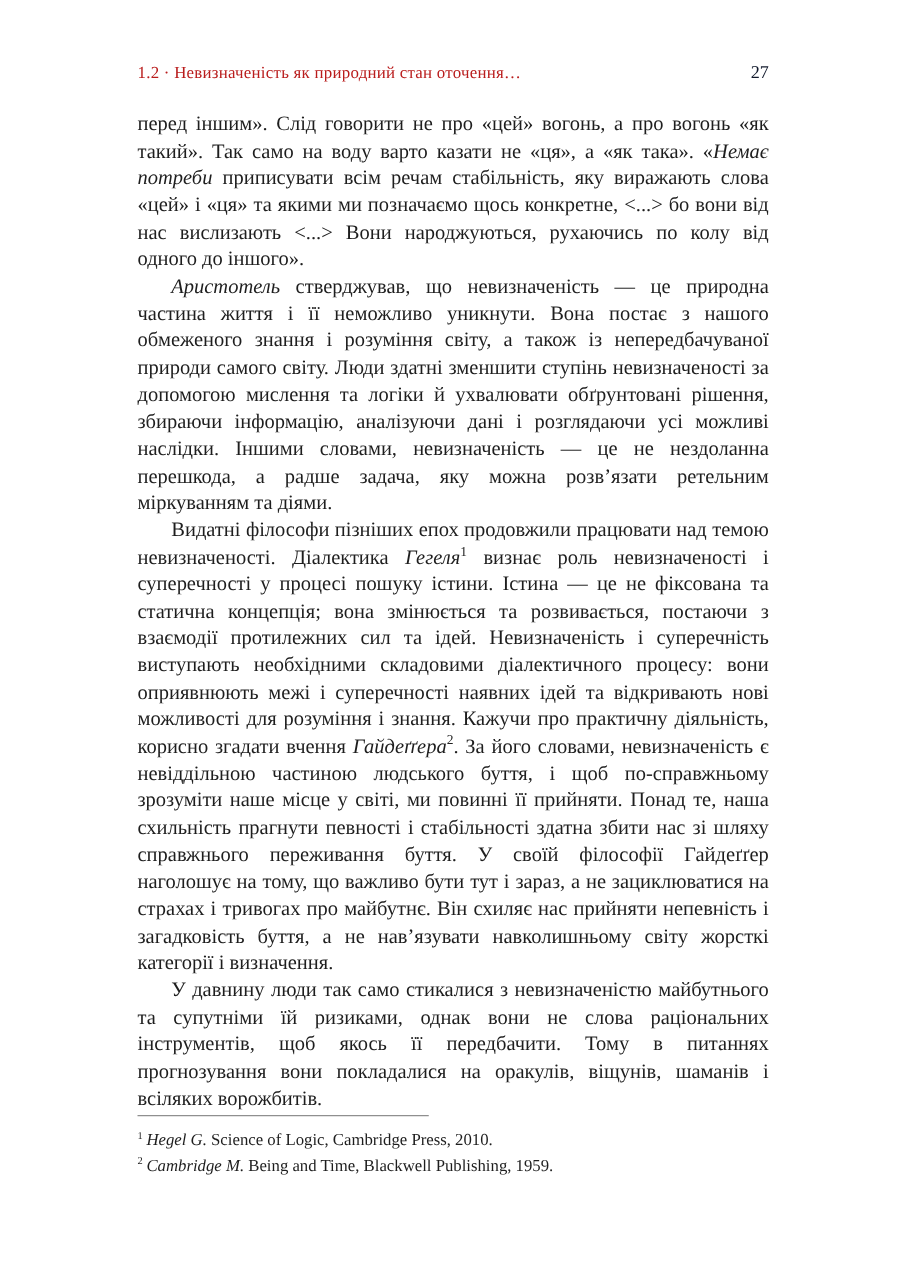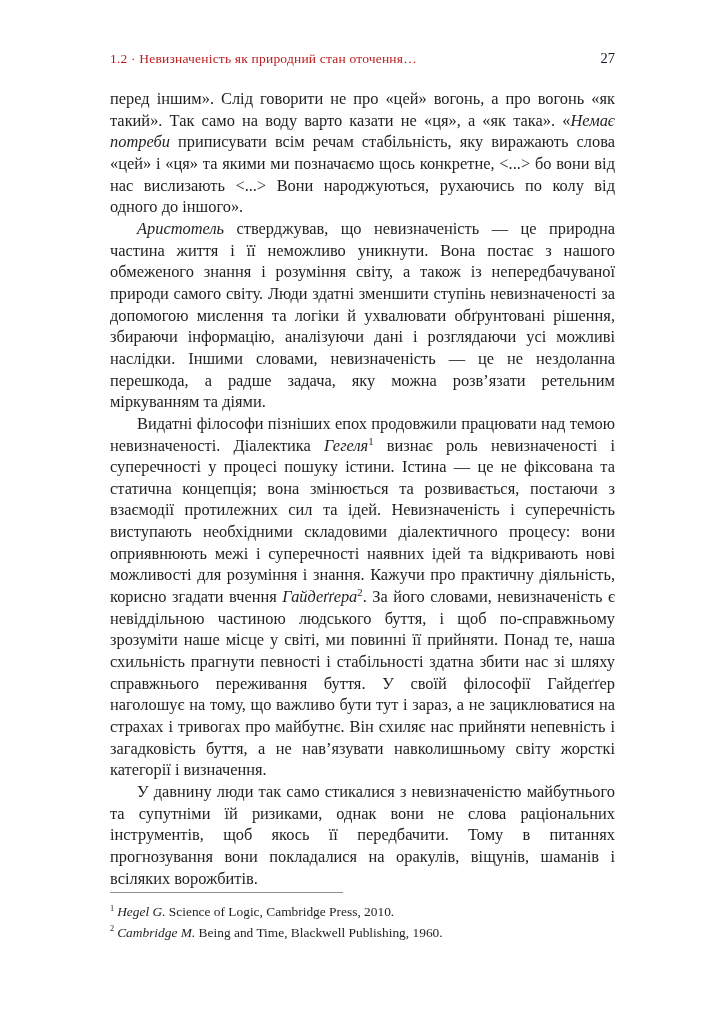--- a/index.html
+++ b/index.html
@@ -79,17 +79,17 @@
       <p class="para"><span>перед іншим». Слід говорити не про «цей» вогонь, а про вогонь «як такий». Так само на воду варто казати не «ця», а «як така». «</span><em>Немає потреби</em><span> приписувати всім речам стабільність, яку виражають слова «цей» і «ця» та якими ми позначаємо щось конкретне, &lt;...&gt; бо вони від нас вислизають &lt;...&gt; Вони народжуються, рухаючись по колу від одного до іншого».</span></p>
       <p class="para indent"><em>Аристотель</em><span> стверджував, що невизначеність — це природна частина життя і її неможливо уникнути. Вона постає з нашого обмеженого знання і розуміння світу, а також із непередбачуваної природи самого світу. Люди здатні зменшити ступінь невизначеності за допомогою мислення та логіки й ухвалювати обґрунтовані рішення, збираючи інформацію, аналізуючи дані і розглядаючи усі можливі наслідки. Іншими словами, невизначеність — це не нездоланна перешкода, а радше задача, яку можна розв’язати ретельним міркуванням та діями.</span></p>
       <p class="para indent"><span>Видатні філософи пізніших епох продовжили працювати над темою невизначеності. Діалектика </span><em>Гегеля</em><sup class="ref">1</sup><span> визнає роль невизначеності і суперечності у процесі пошуку істини. Істина — це не фіксована та статична концепція; вона змінюється та розвивається, постаючи з взаємодії протилежних сил та ідей. Невизначеність і суперечність виступають необхідними складовими діалектичного процесу: вони оприявнюють межі і суперечності наявних ідей та відкривають нові можливості для розуміння і знання. Кажучи про практичну діяльність, корисно згадати вчення </span><em>Гайдеґґера</em><sup class="ref">2</sup><span>. За його словами, невизначеність є невіддільною частиною людського буття, і щоб по-справжньому зрозуміти наше місце у світі, ми повинні її прийняти. Понад те, наша схильність прагнути певності і стабільності здатна збити нас зі шляху справжнього переживання буття. У своїй філософії Гайдеґґер наголошує на тому, що важливо бути тут і зараз, а не зациклюватися на страхах і тривогах про майбутнє. Він схиляє нас прийняти непевність і загадковість буття, а не нав’язувати навколишньому світу жорсткі категорії і визначення.</span></p>
       <p class="para indent"><span>У давнину люди так само стикалися з невизначеністю майбутнього та супутніми їй ризиками, однак вони не слова раціональних інструментів, щоб якось її передбачити. Тому в питаннях прогнозування вони покладалися на оракулів, віщунів, шаманів і всіляких ворожбитів.</span></p>
     </main>
 
   <footer class="footnotes">
     <div class="fn-rule"></div>
     <div>
         <p class="footnote"><sup class="fn-marker">1</sup><em>Hegel G.</em><span> Science of Logic, Cambridge Press, 2010.</span></p>
-        <p class="footnote"><sup class="fn-marker">2</sup><em>Cambridge M.</em><span> Being and Time, Blackwell Publishing, 1960.</span></p>
+        <p class="footnote"><sup class="fn-marker">2</sup><em>Cambridge M.</em><span> Being and Time, Blackwell Publishing, 1959.</span></p>
       </div>
   </footer>
 
 </div>
 
 </body></html>

